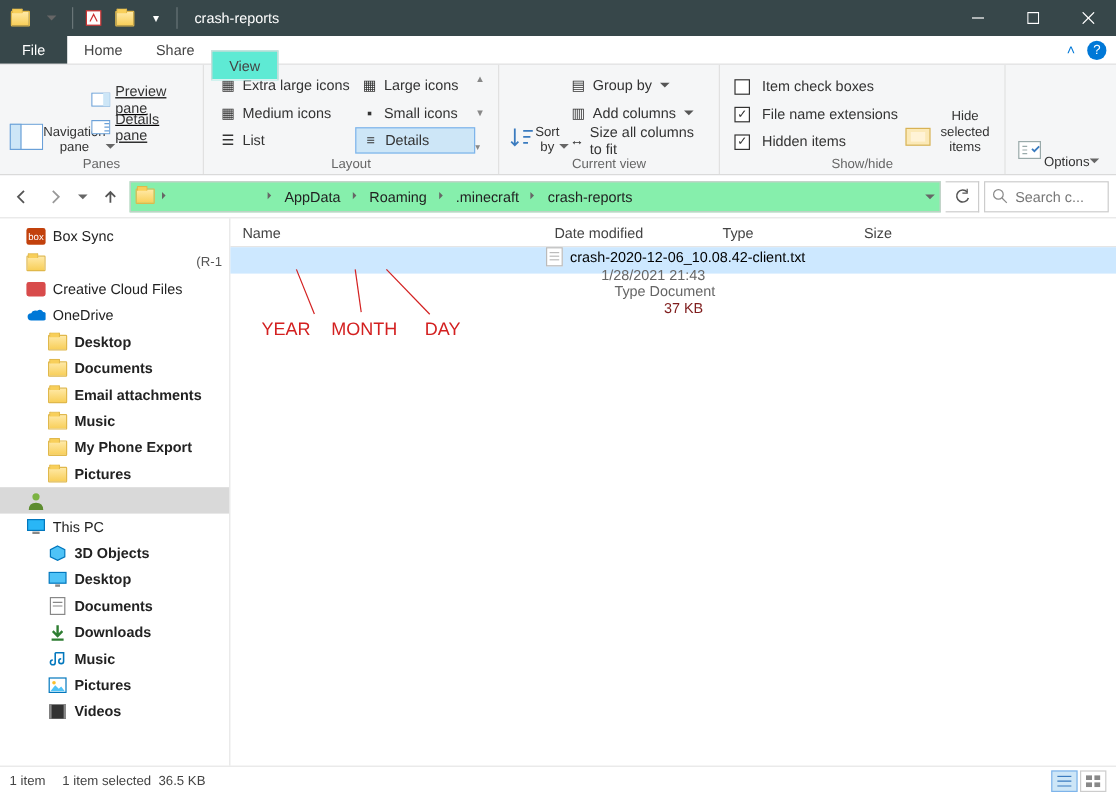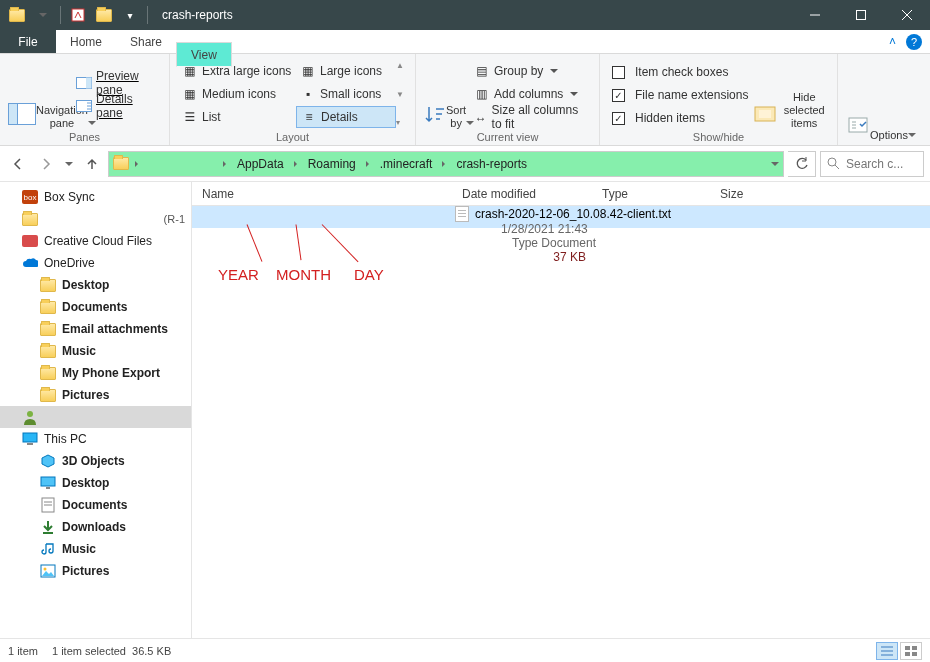--- a/index.html
+++ b/index.html
@@ -475,20 +475,30 @@
       <div class="side-item indent">
         <div class="side-ic">
           <svg width="16" height="14">
             <rect x="1" y="1" width="14" height="12" fill="#fff" stroke="#0277bd"></rect>
             <circle cx="5" cy="5" r="1.5" fill="#fbc02d"></circle>
             <path d="M2 12 l4 -5 l3 3 l2 -2 l3 4 Z" fill="#4fc3f7"></path>
           </svg>
         </div>
         <span>Pictures</span>
       </div>
+      <div class="side-item indent">
+        <div class="side-ic">
+          <svg width="16" height="14">
+            <rect x="1" y="1" width="14" height="12" fill="#333"></rect>
+            <rect x="1" y="1" width="2" height="12" fill="#888"></rect>
+            <rect x="13" y="1" width="2" height="12" fill="#888"></rect>
+          </svg>
+        </div>
+        <span>Videos</span>
+      </div>
     </div>
   <div class="content">
     <div class="colhead">
       <div style="width:260px;">Name</div>
       <div style="width:140px;">Date modified</div>
       <div style="width:118px;">Type</div>
       <div style="width:70px;">Size</div>
     </div>
     <div class="row selected">
       <div class="cell" style="width:260px; padding-left:24px;">

